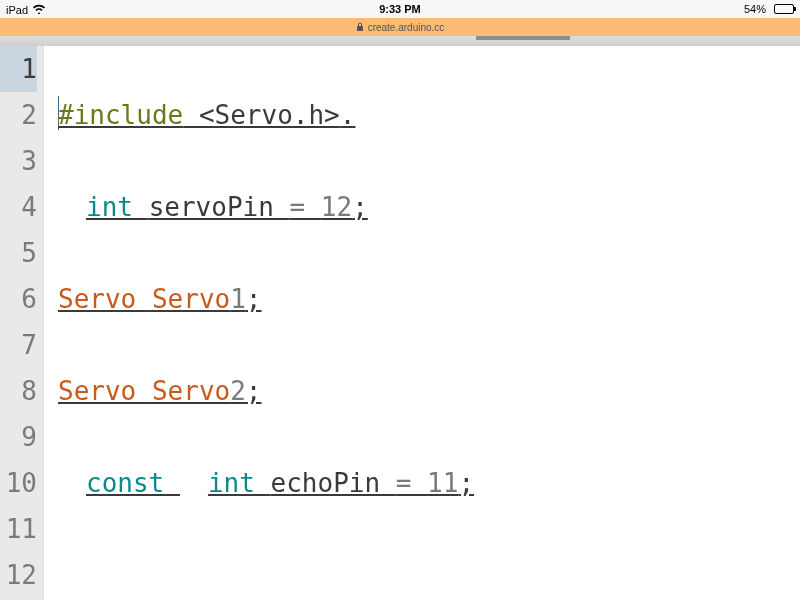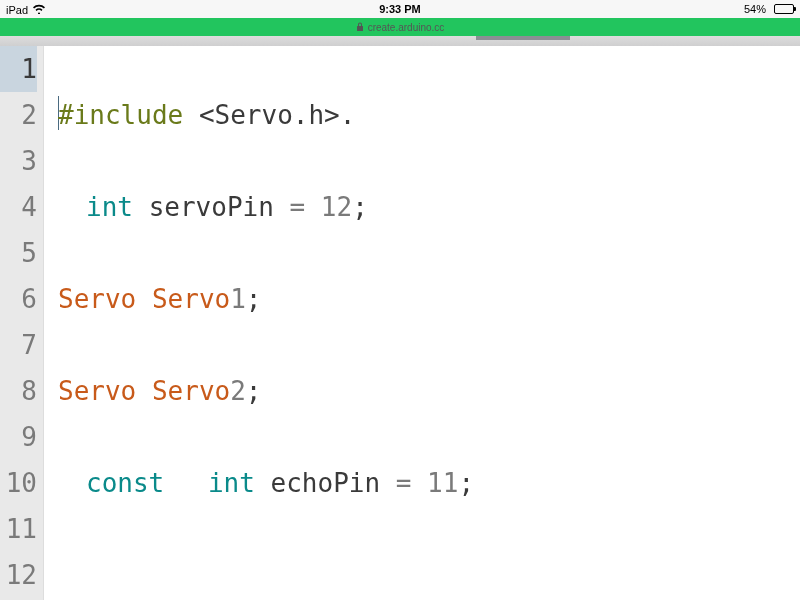--- a/index.html
+++ b/index.html
@@ -20,21 +20,21 @@
   .battery-shell {
     width: 20px; height: 10px; border: 1px solid #000; border-radius: 2px; position: relative; display: inline-block;
   }
   .battery-shell::after {
     content:""; position:absolute; right:-3px; top:2px; width:2px; height:4px; background:#000; border-radius:0 1px 1px 0;
   }
   .battery-fill { height:100%; background:#000; }
   .wifi { font-size: 12px; line-height: 1; }
   .addrbar {
     height: 18px;
-    background: #22c55e;
+    background: #fdba74;
     display: flex;
     align-items: center;
     justify-content: center;
     font-size: 10px;
     color: #555;
     gap: 4px;
   }
   .lock { font-size: 9px; }
   .tab-strip {
     height: 10px;
@@ -64,21 +64,21 @@
   }
   .gutter .ln.active {
     background: #c9d5df;
     color: #3a3a3a;
   }
   .code {
     padding-left: 14px;
     white-space: pre;
     color: #3a3a3a;
   }
-  .code .line { height: 46px; display: block; }
+  .code .line { height: 46px; display: block; text-decoration: underline; }
   .cursor {
     display: inline-block;
     width: 0;
     border-left: 1px solid #4a6a80;
     height: 34px;
     vertical-align: -6px;
     margin-right: -1px;
   }
   .tok-preproc { color: #6a7a1a; }          
   .tok-type    { color: #0a8a8a; margin-left: 28px; }          

